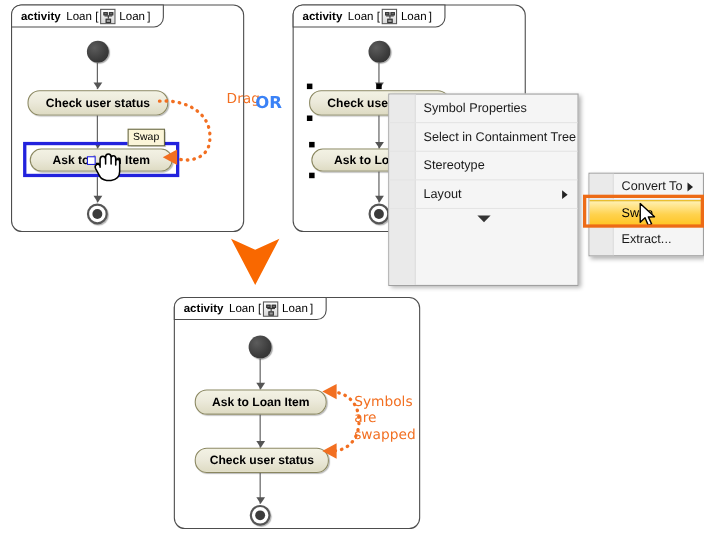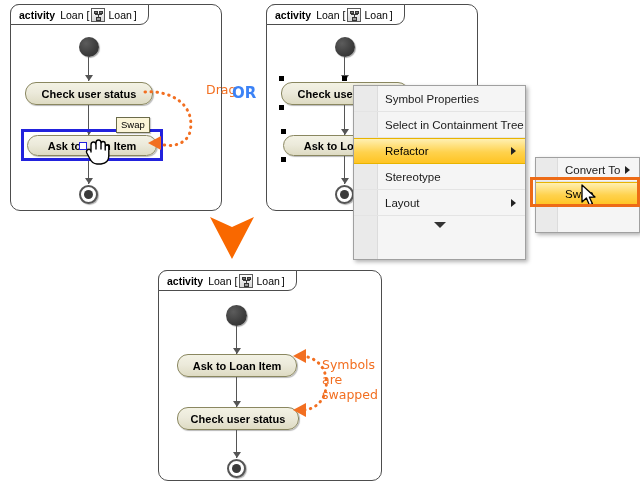--- a/index.html
+++ b/index.html
@@ -281,44 +281,43 @@
 
 <div class="menu" style="left:353px;top:85px;width:173px;height:175px;">
   <div class="menu-gutter"></div>
 
   <div class="menu-item">
     <span>Symbol Properties</span>
   </div>
   <div class="menu-item">
     <span>Select in Containment Tree</span>
   </div>
-  <div class="menu-item hl">
-    <span>Refactor</span>
-    <span class="sub-arrow"></span>
-  </div>
   <div class="menu-item">
     <span>Stereotype</span>
   </div>
   <div class="menu-item">
     <span>Layout</span>
     <span class="sub-arrow"></span>
   </div>
   <div class="menu-more">
     <span class="chev"></span>
   </div>
 </div>
 
 <div class="menu submenu" style="left:535px;top:157px;width:105px;height:76px;">
   <div class="menu-gutter"></div>
   <div class="menu-item">
     <span>Convert To</span>
     <span class="sub-arrow"></span>
   </div>
   <div class="menu-item hl">
     <span>Swap</span>
+  </div>
+  <div class="menu-item">
+    <span>Extract...</span>
   </div>
 </div>
 
 <div class="hl-rect" style="left:530px;top:177px;width:110px;height:30px;"></div>
 
 <svg class="cursor-arrow" style="left:581px;top:184px;" width="18" height="24" viewBox="0 0 18 24">
   <polygon points="1,1 1,18 5.4,14 8.4,21 11.4,19.6 8.4,13.2 14,13" fill="#ffffff" stroke="#000000" stroke-width="1.3" stroke-linejoin="round"></polygon>
 </svg>
 
 <svg class="abs" style="left:206px;top:215px;" width="52" height="48">

